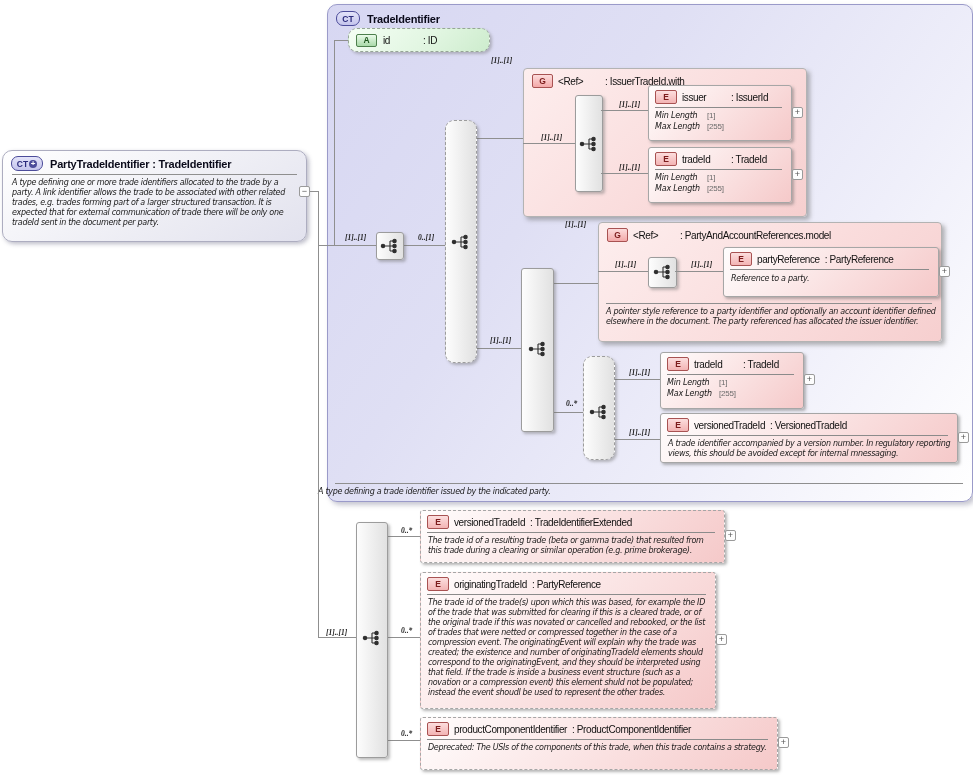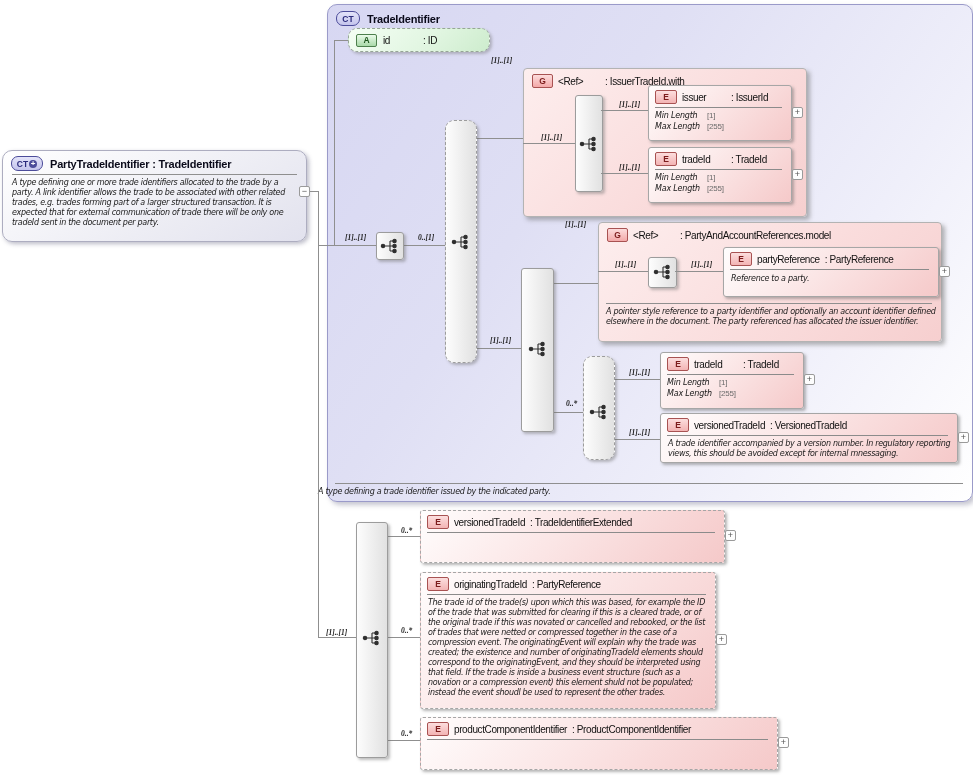--- a/index.html
+++ b/index.html
@@ -318,20 +318,21 @@
 </div>
 <div class="sq" style="left:958px;top:432px;">+</div>
 
 <div class="ebox dashed" style="left:420px;top:510px;width:303px;height:51px;">
   <div class="ehdr">
     <span class="badge b-e">E</span>
     <span class="hdr-text">versionedTradeId</span>
     <span class="hdr-text">: TradeIdentifierExtended</span>
   </div>
   <div class="esep" style="top:21px;"></div>
+  <div class="note" style="left:7px;top:25px;width:289px;">The trade id of a resulting trade (beta or gamma trade) that resulted from this trade during a clearing or similar operation (e.g. prime brokerage).</div>
 </div>
 <div class="sq" style="left:725px;top:530px;">+</div>
 
 <div class="ebox dashed" style="left:420px;top:572px;width:294px;height:135px;">
   <div class="ehdr">
     <span class="badge b-e">E</span>
     <span class="hdr-text">originatingTradeId</span>
     <span class="hdr-text">: PartyReference</span>
   </div>
   <div class="esep" style="top:21px;"></div>
@@ -339,20 +340,21 @@
 </div>
 <div class="sq" style="left:716px;top:634px;">+</div>
 
 <div class="ebox dashed" style="left:420px;top:717px;width:356px;height:51px;">
   <div class="ehdr">
     <span class="badge b-e">E</span>
     <span class="hdr-text">productComponentIdentifier</span>
     <span class="hdr-text">: ProductComponentIdentifier</span>
   </div>
   <div class="esep" style="top:21px;"></div>
+  <div class="note" style="left:7px;top:25px;width:342px;">Deprecated: The USIs of the components of this trade, when this trade contains a strategy.</div>
 </div>
 <div class="sq" style="left:778px;top:737px;">+</div>
 
 <div class="card" style="left:345px;top:233px;">[1]..[1]</div>
 <div class="card" style="left:418px;top:233px;">0..[1]</div>
 <div class="card" style="left:491px;top:56px;">[1]..[1]</div>
 <div class="card" style="left:541px;top:133px;">[1]..[1]</div>
 <div class="card" style="left:619px;top:100px;">[1]..[1]</div>
 <div class="card" style="left:619px;top:163px;">[1]..[1]</div>
 <div class="card" style="left:490px;top:336px;">[1]..[1]</div>

